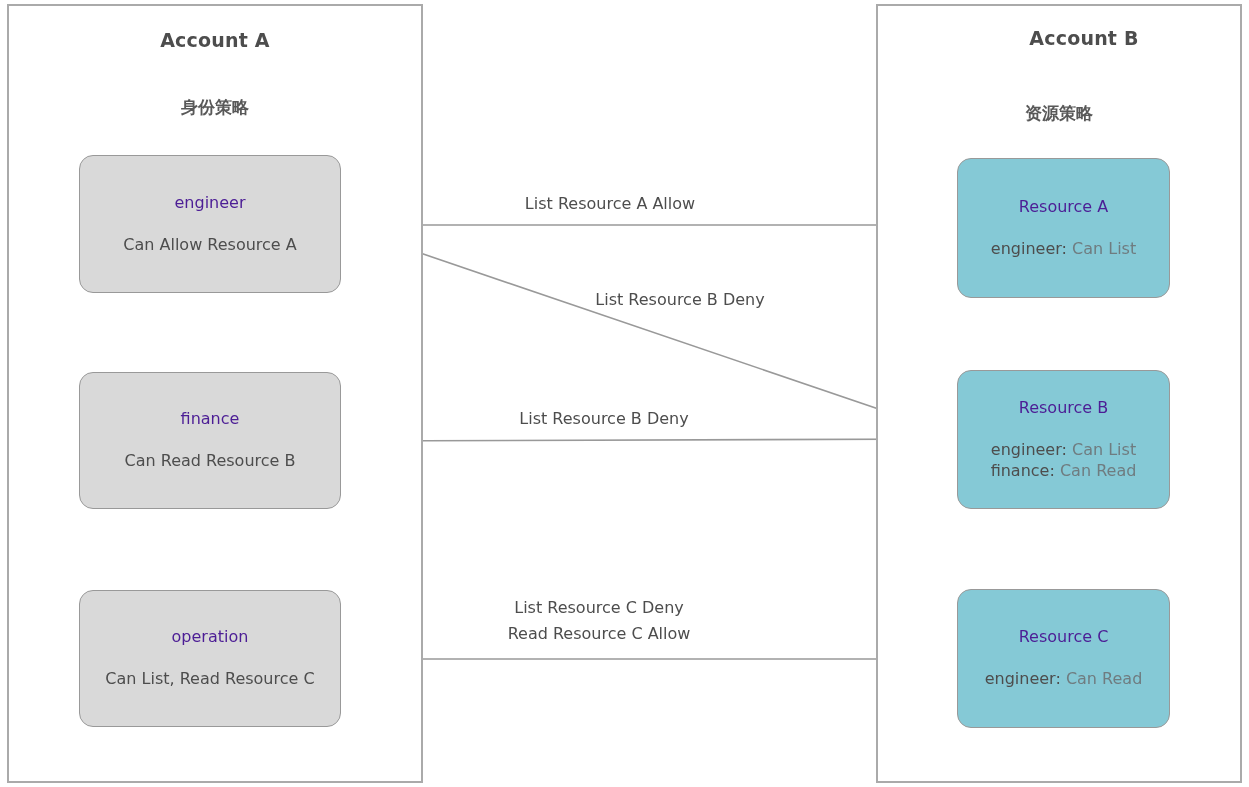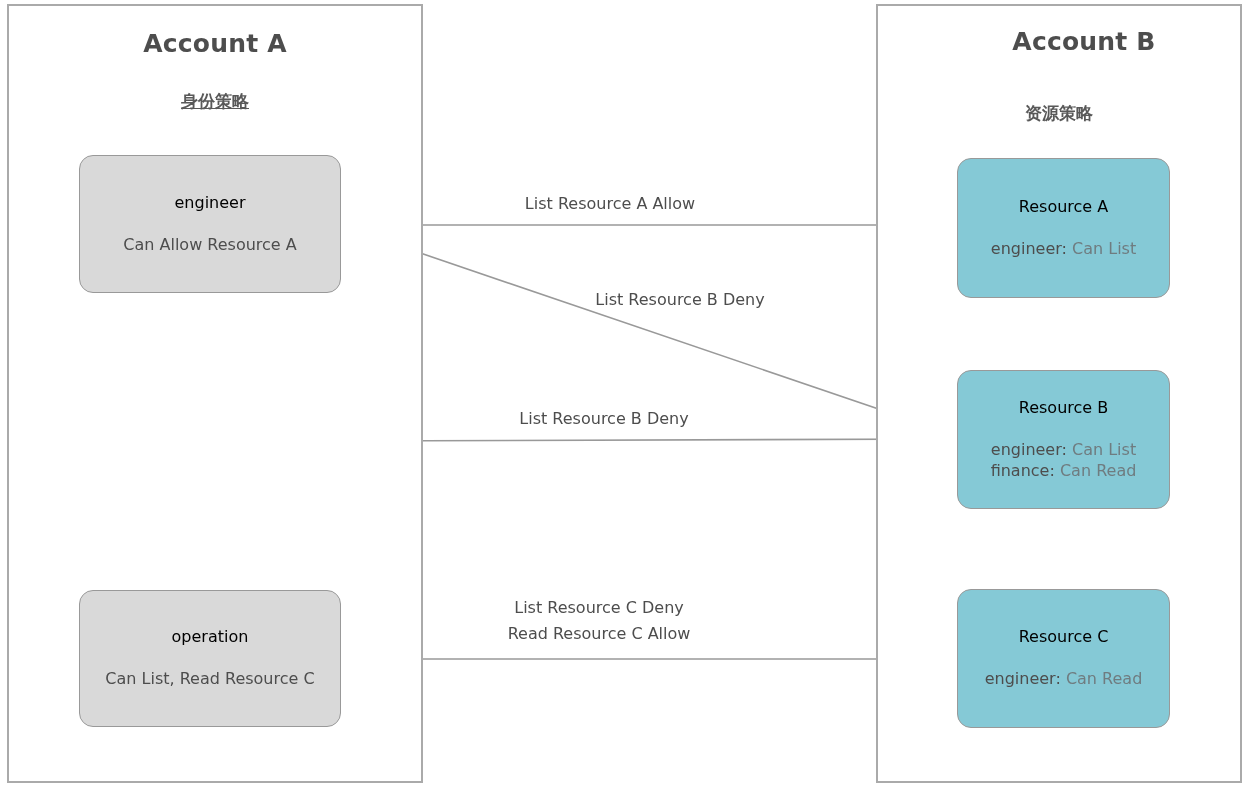--- a/index.html
+++ b/index.html
@@ -35,58 +35,58 @@
   }
   #account-a-box { left: 7px;   top: 4px; width: 416px; height: 779px; }
   #account-b-box { left: 876px; top: 4px; width: 366px; height: 779px; }
 
   .account-title {
     position: absolute;
     left: 0;
     width: 100%;
     text-align: center;
     font-weight: bold;
-    font-size: 25px;
+    font-size: 19px;
     color: #4d4d4d;
     letter-spacing: 0.2px;
   }
   #account-a-title { top: 29px; }
   #account-b-title { top: 27px; }
 
   .policy-subtitle {
     position: absolute;
     left: 0;
     width: 100%;
     text-align: center;
     font-weight: bold;
     font-size: 17px;
     color: #595959;
   }
-  #account-a-subtitle { top: 90px; text-decoration: underline; }
+  #account-a-subtitle { top: 96px; }
   #account-b-subtitle { top: 102px; }
 
   
   .node {
     position: absolute;
     box-sizing: border-box;
     border: 1.4px solid #999999;
     border-radius: 14px;
     display: flex;
     flex-direction: column;
     align-items: center;
     justify-content: center;
     text-align: center;
     overflow: hidden;
   }
   .node-gray { background: #d9d9d9; }
   .node-teal { background: #85c9d6; }
 
   .node-title {
     font-size: 16px;
-    color: #000000;
+    color: #4c1d95;
     line-height: 1.25;
   }
   .node-detail {
     font-size: 16px;
     color: #4d4d4d;
     line-height: 1.3;
   }
   .node-gray .node-title  { margin-bottom: 22px; }
   .node-teal .node-title  { margin-bottom: 22px; }
 
@@ -141,20 +141,24 @@
 
   <div id="account-a-box" class="account-box"></div>
   <div id="account-a-title" class="account-title" style="left:7px;width:416px;">Account A</div>
   <div id="account-a-subtitle" class="policy-subtitle" style="left:7px;width:416px;">身份策略</div>
 
   <div id="node-engineer" class="node node-gray">
     <div class="node-title">engineer</div>
     <div class="node-detail">Can Allow Resource A</div>
   </div>
 
+  <div id="node-finance" class="node node-gray">
+    <div class="node-title">finance</div>
+    <div class="node-detail">Can Read Resource B</div>
+  </div>
 
   <div id="node-operation" class="node node-gray">
     <div class="node-title">operation</div>
     <div class="node-detail">Can List, Read Resource C</div>
   </div>
 
   <div id="account-b-box" class="account-box"></div>
   <div id="account-b-title" class="account-title" style="left:876px;width:350px;padding-left:33px;">Account B</div>
   <div id="account-b-subtitle" class="policy-subtitle" style="left:876px;width:366px;">资源策略</div>
 

